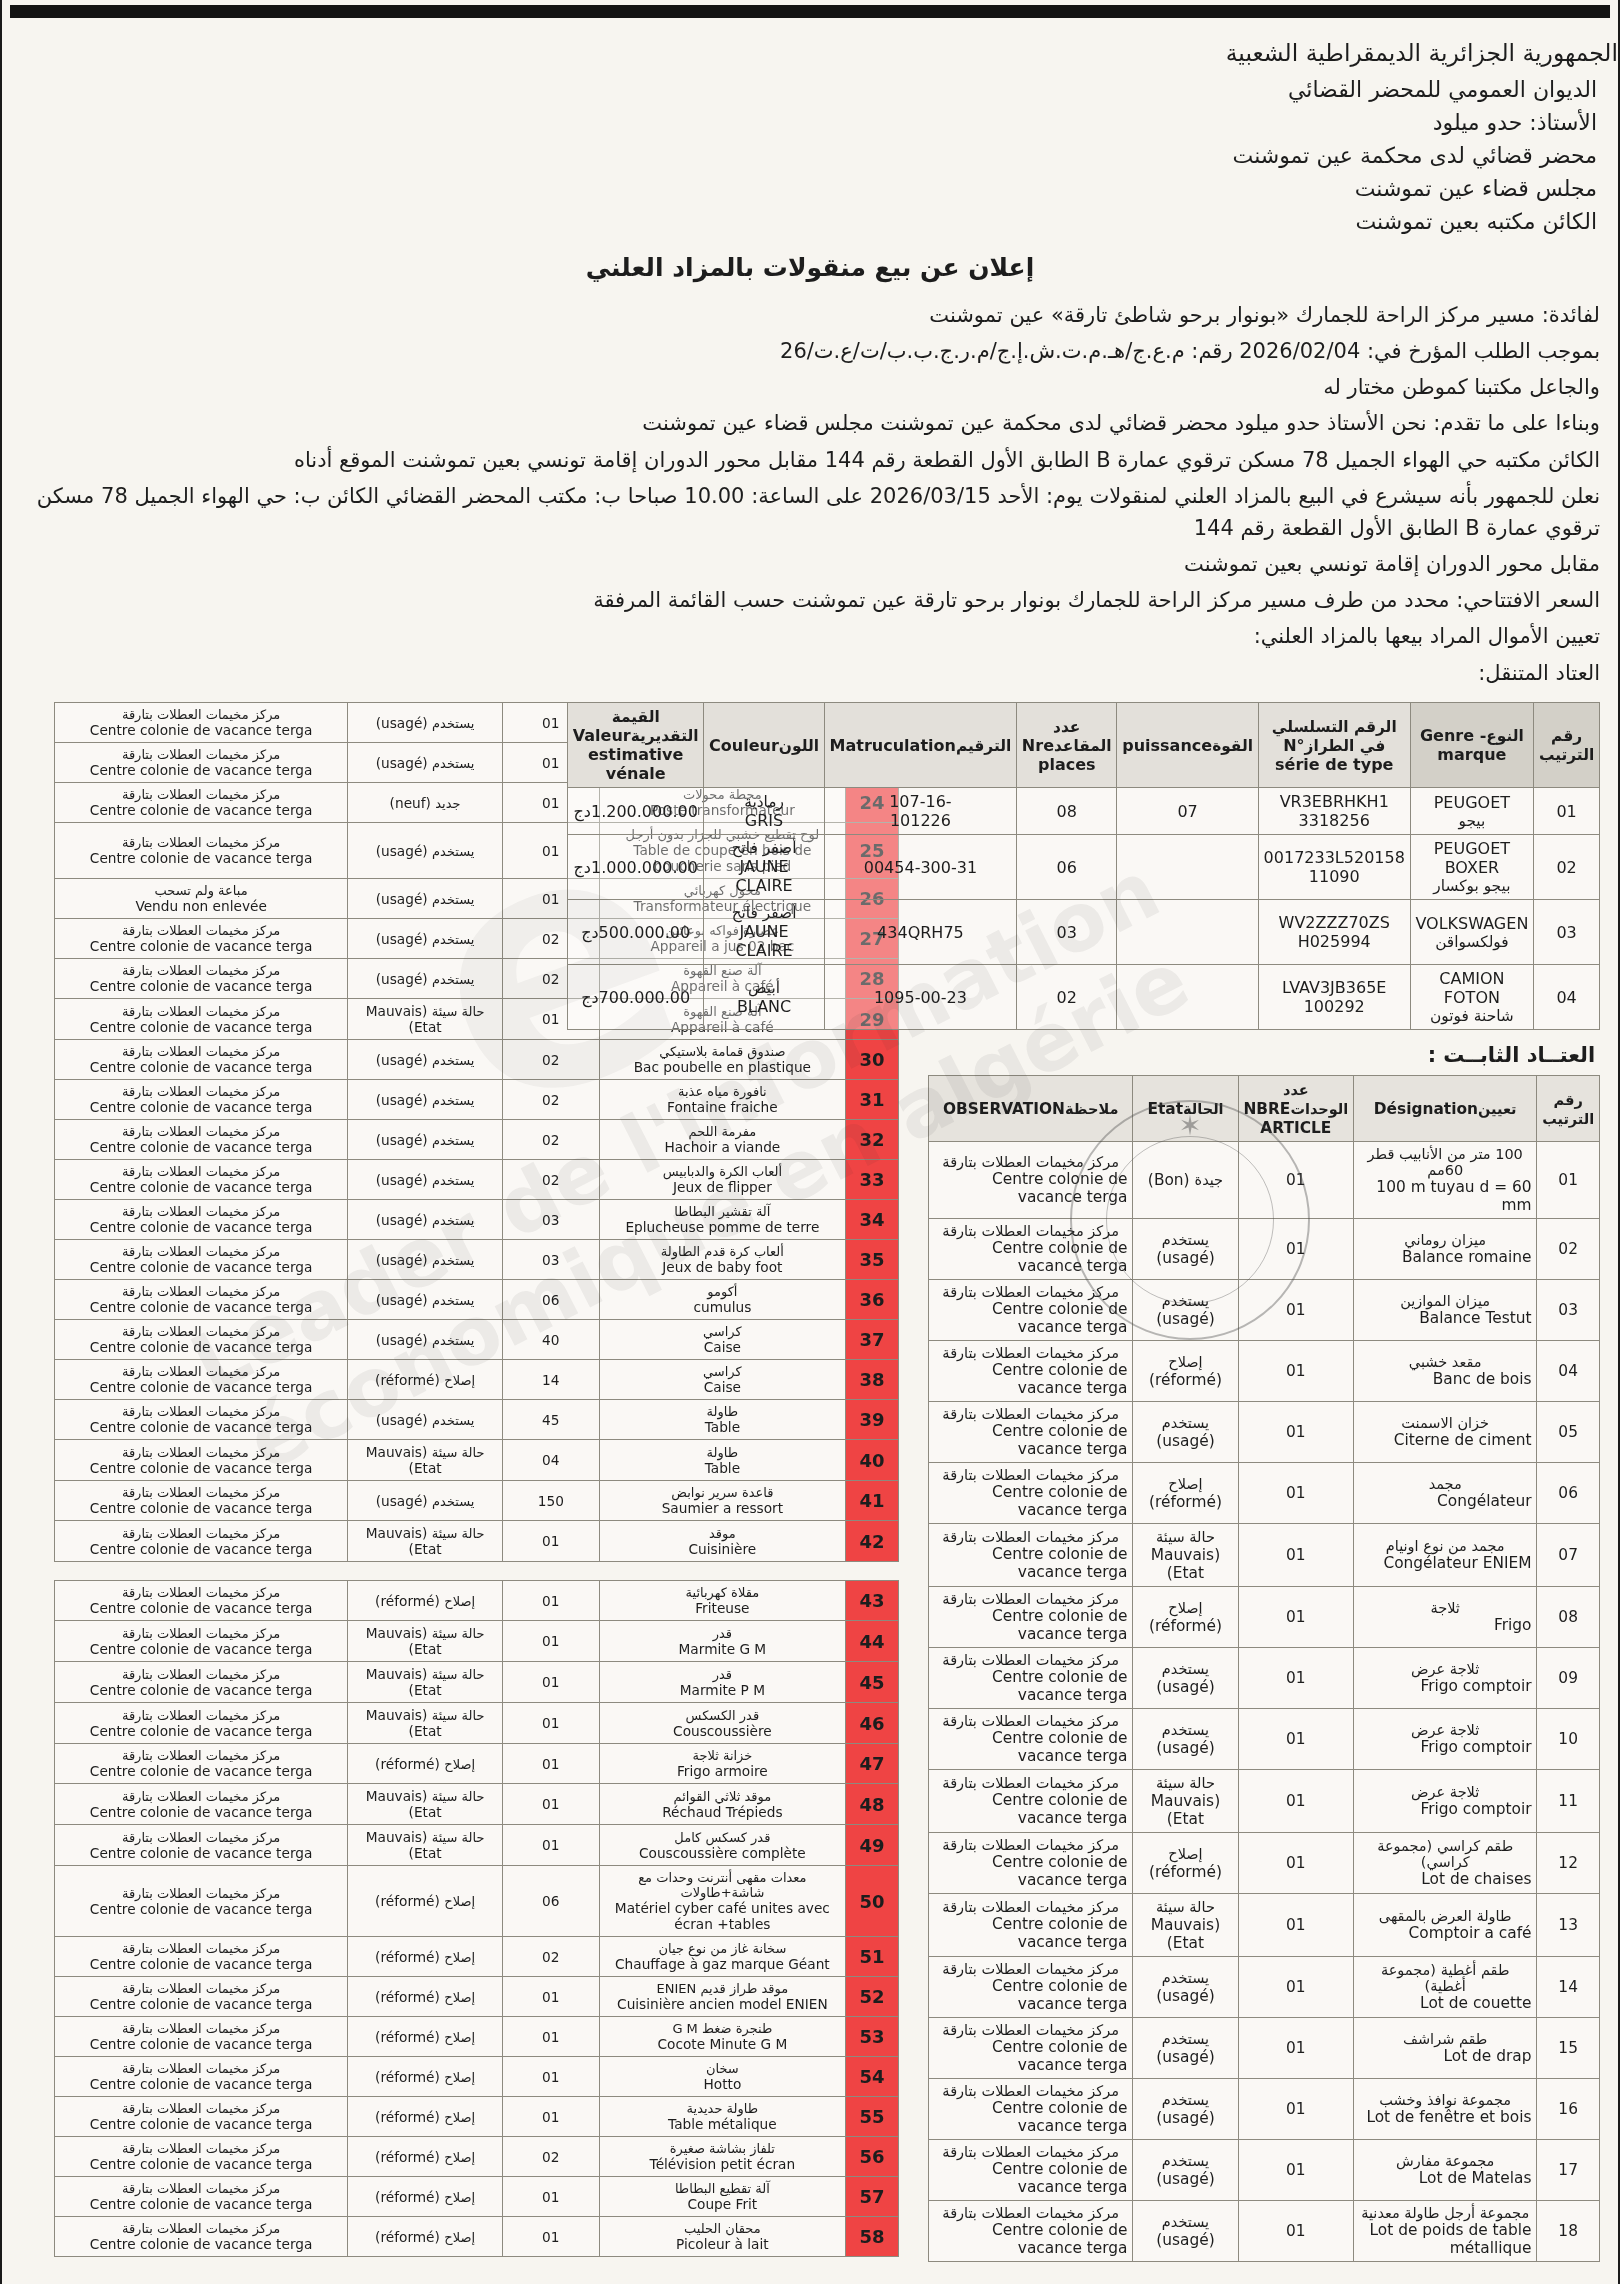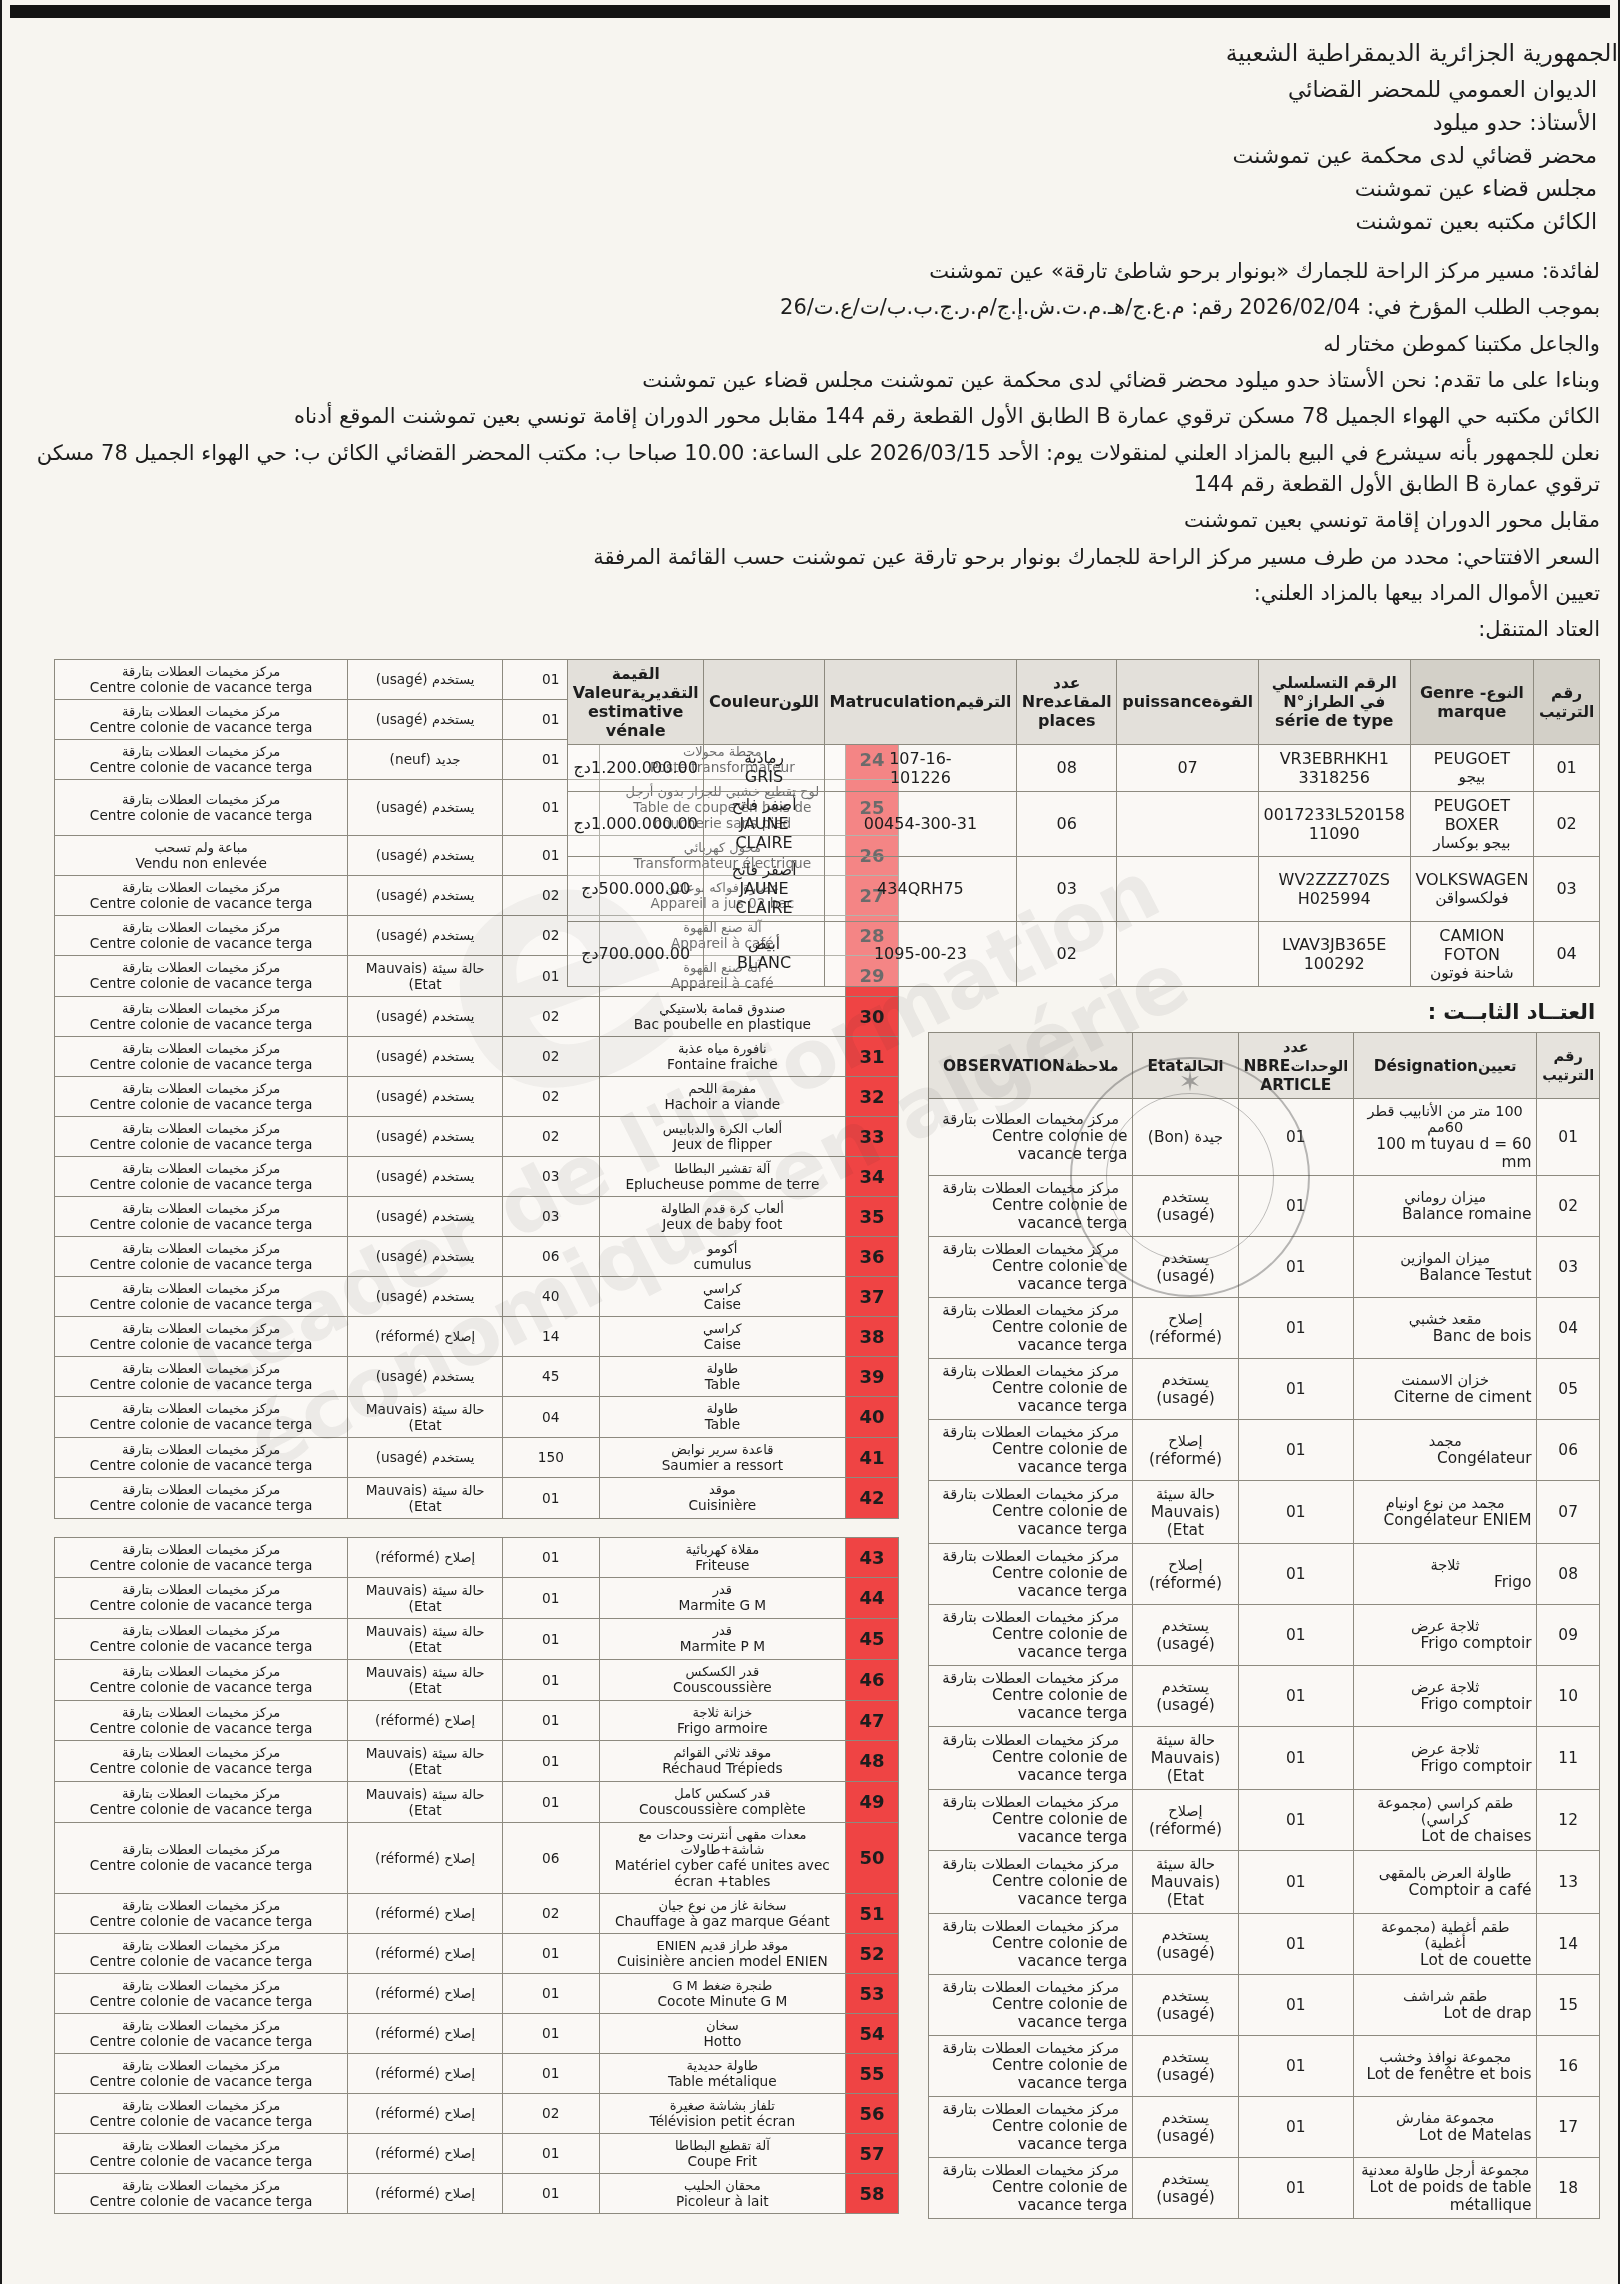--- a/index.html
+++ b/index.html
@@ -71,20 +71,21 @@
   <div class="country">الجمهورية الجزائرية الديمقراطية الشعبية</div>
 
   <div class="office">
     <div>الديوان العمومي للمحضر القضائي</div>
     <div>الأستاذ: حدو ميلود</div>
     <div>محضر قضائي لدى محكمة عين تموشنت</div>
     <div>مجلس قضاء عين تموشنت</div>
     <div>الكائن مكتبه بعين تموشنت</div>
   </div>
 
+  <div class="title">إعلان عن بيع منقولات بالمزاد العلني</div>
 
   <div class="bodylines">
     <div>لفائدة: مسير مركز الراحة للجمارك «بونوار برحو شاطئ تارقة» عين تموشنت</div>
     <div>بموجب الطلب المؤرخ في: 2026/02/04 رقم: م.ع.ج/هـ.م.ت.ش.إ.ج/م.ر.ج.ب.ب/ت/ع.ت/26</div>
     <div>والجاعل مكتبنا كموطن مختار له</div>
     <div>وبناءا على ما تقدم: نحن الأستاذ حدو ميلود محضر قضائي لدى محكمة عين تموشنت مجلس قضاء عين تموشنت</div>
     <div>الكائن مكتبه حي الهواء الجميل 78 مسكن ترقوي عمارة B الطابق الأول القطعة رقم 144 مقابل محور الدوران إقامة تونسي بعين تموشنت الموقع أدناه</div>
     <div>نعلن للجمهور بأنه سيشرع في البيع بالمزاد العلني لمنقولات يوم: الأحد 2026/03/15 على الساعة: 10.00 صباحا ب: مكتب المحضر القضائي الكائن ب: حي الهواء الجميل 78 مسكن ترقوي عمارة B الطابق الأول القطعة رقم 144</div>
     <div>مقابل محور الدوران إقامة تونسي بعين تموشنت</div>
     <div>السعر الافتتاحي: محدد من طرف مسير مركز الراحة للجمارك بونوار برحو تارقة عين تموشنت حسب القائمة المرفقة</div>

